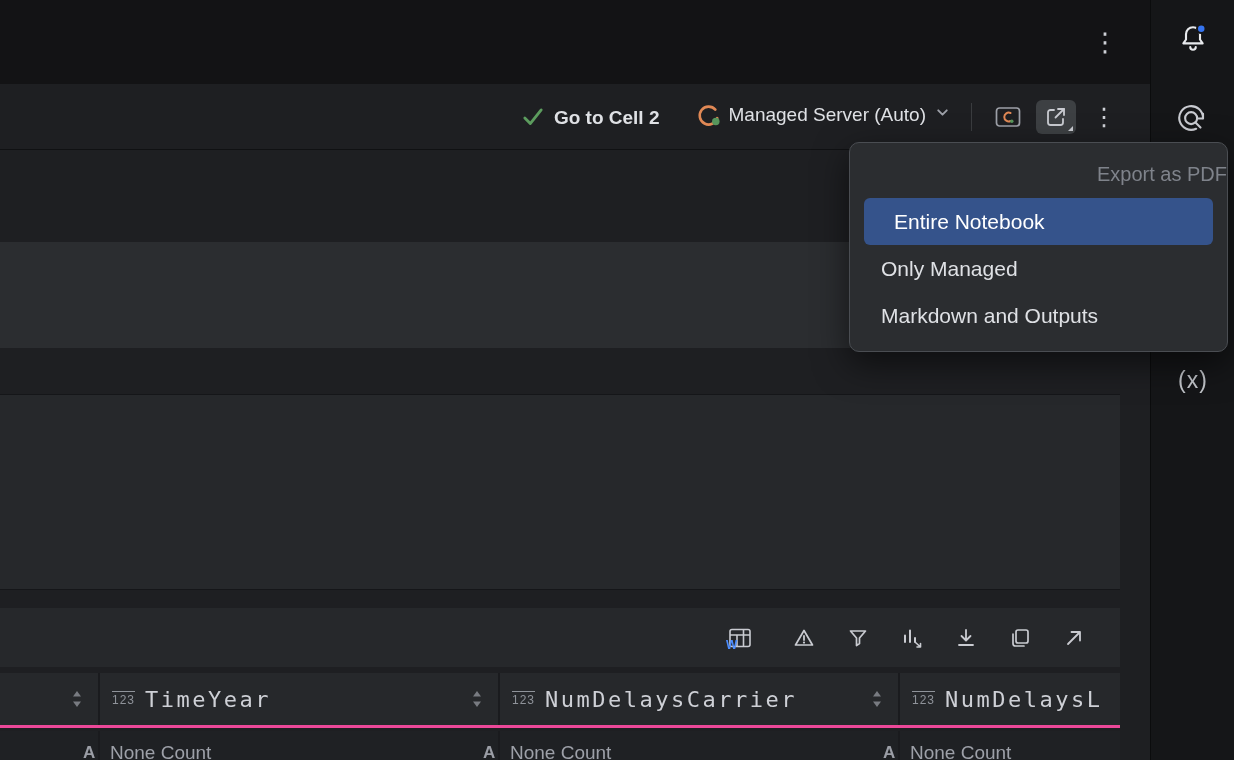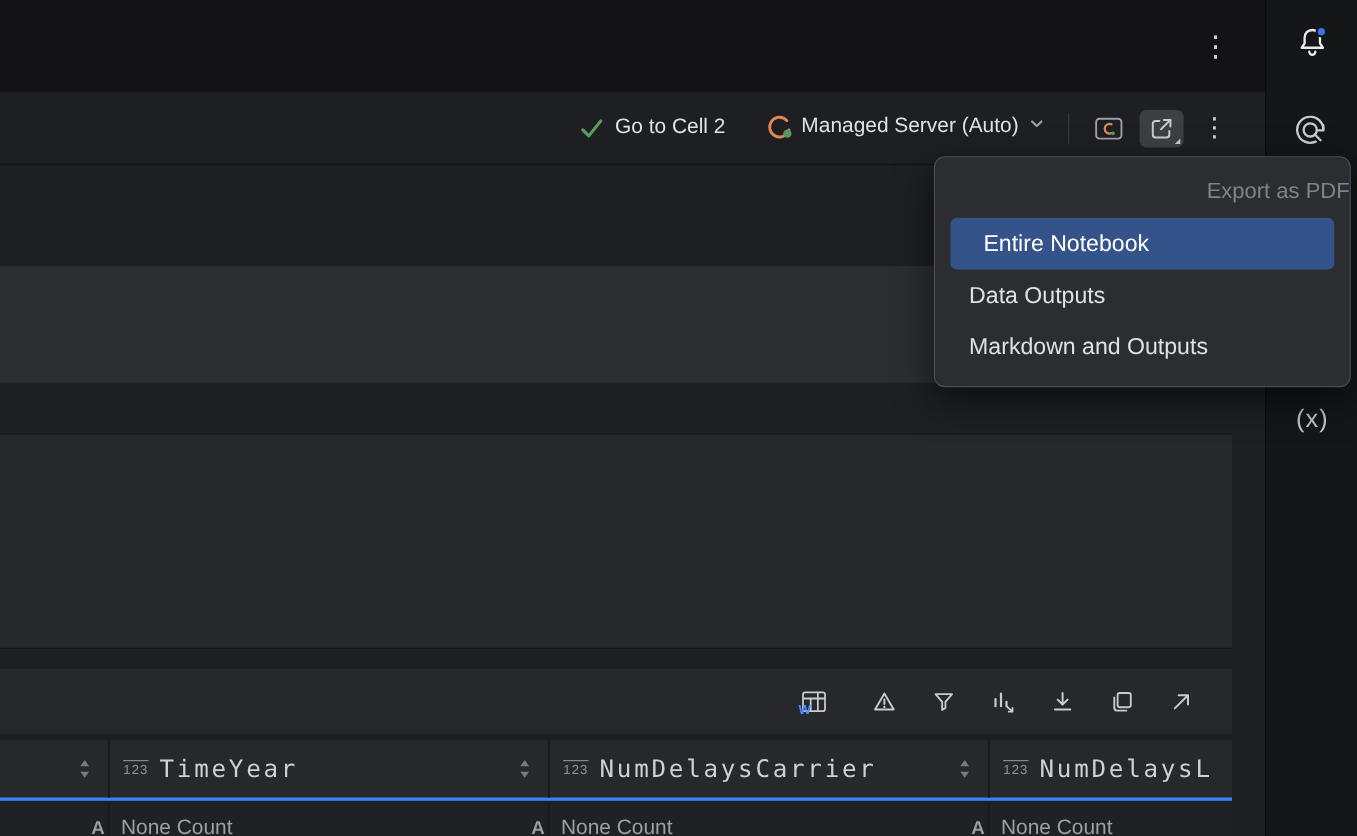--- a/index.html
+++ b/index.html
@@ -17,22 +17,22 @@
   .strip-btn{position:absolute;left:50%;transform:translateX(-50%);width:48px;height:48px;
              display:flex;align-items:center;justify-content:center;cursor:pointer;}
   .strip-bell{top:14px;}
   .strip-search{top:96px;}
   .strip-vars{top:356px;font-size:23px;color:#c3c6cb;letter-spacing:1px;}
 
   
   .nb-toolbar{position:absolute;left:0;top:84px;width:1150px;height:66px;background:#1e1f22;
               border-bottom:1px solid #101113;display:flex;align-items:center;
               justify-content:flex-end;padding-right:26px;box-sizing:border-box;}
-  .goto-cell{display:flex;align-items:flex-start;gap:9px;font-size:19px;color:#dfe1e5;
-             margin-right:36px;cursor:pointer;}
+  .goto-cell{display:flex;align-items:flex-end;gap:9px;font-size:19px;color:#dfe1e5;
+             margin-right:36px;cursor:pointer;font-weight:bold;}
   .server-select{display:flex;align-items:flex-start;gap:8px;font-size:19px;color:#dfe1e5;
                  margin-right:20px;cursor:pointer;}
   .vsep{width:1px;height:28px;background:#3a3c3f;margin-right:16px;}
   .tb-btn{width:40px;height:34px;border:none;background:transparent;border-radius:6px;
           display:flex;align-items:center;justify-content:center;cursor:pointer;margin-right:8px;
           position:relative;}
   .tb-btn.active{background:#3d4043;}
   .tb-btn .corner{position:absolute;right:3px;bottom:3px;width:0;height:0;
                   border-left:5px solid transparent;border-bottom:5px solid #c9cbd1;}
   .tb-kebab{font-size:24px;color:#ced0d6;margin-right:0;}
@@ -58,21 +58,21 @@
                   padding-right:30px;box-sizing:border-box;}
   .dw-button{display:flex;align-items:center;gap:9px;font-size:20px;color:#dfe1e5;
              cursor:pointer;margin-right:14px;}
   .dw-iconwrap{position:relative;width:24px;height:22px;}
   .dw-w{position:absolute;left:-2px;bottom:-3px;font-size:12px;font-weight:bold;color:#4c8dff;}
   .ot-btn{width:32px;height:32px;border:none;background:transparent;border-radius:5px;
           display:flex;align-items:center;justify-content:center;cursor:pointer;padding:0;}
 
   
   .table-header{position:absolute;left:0;top:673px;width:1120px;height:55px;background:#26282b;
-                display:flex;box-sizing:border-box;border-bottom:3px solid #3b82f6;}
+                display:flex;box-sizing:border-box;border-bottom:3px solid #ec4899;}
   .th{display:flex;align-items:center;box-sizing:border-box;overflow:hidden;}
   .th-c0{width:100px;justify-content:flex-end;padding-right:14px;border-right:2px solid #1a1b1e;}
   .th-c1,.th-c2{width:400px;padding-left:12px;border-right:2px solid #1a1b1e;}
   .th-c3{flex:1;padding-left:12px;}
   .t123{font-size:12px;color:#8f939a;margin-right:10px;border-top:1px solid #8f939a;
         padding-top:1px;letter-spacing:1px;flex:none;}
   .cname{font-family:"DejaVu Sans Mono",monospace;font-size:22px;letter-spacing:2.5px;
          color:#ced0d6;white-space:nowrap;}
   .th-sort{margin-left:auto;padding-right:14px;display:flex;cursor:pointer;flex:none;}
 
@@ -290,17 +290,17 @@
       </span>
     </div>
     <div class="strip-btn strip-vars">
       <span>(x)</span>
     </div>
   </div>
 
   <div class="export-menu">
     <div class="menu-header">Export as PDF</div>
     <div class="menu-item selected">Entire Notebook</div>
-    <div class="menu-item">Data Outputs</div>
+    <div class="menu-item">Only Managed</div>
     <div class="menu-item">Markdown and Outputs</div>
   </div>
 
 </div>
 
 </body></html>

